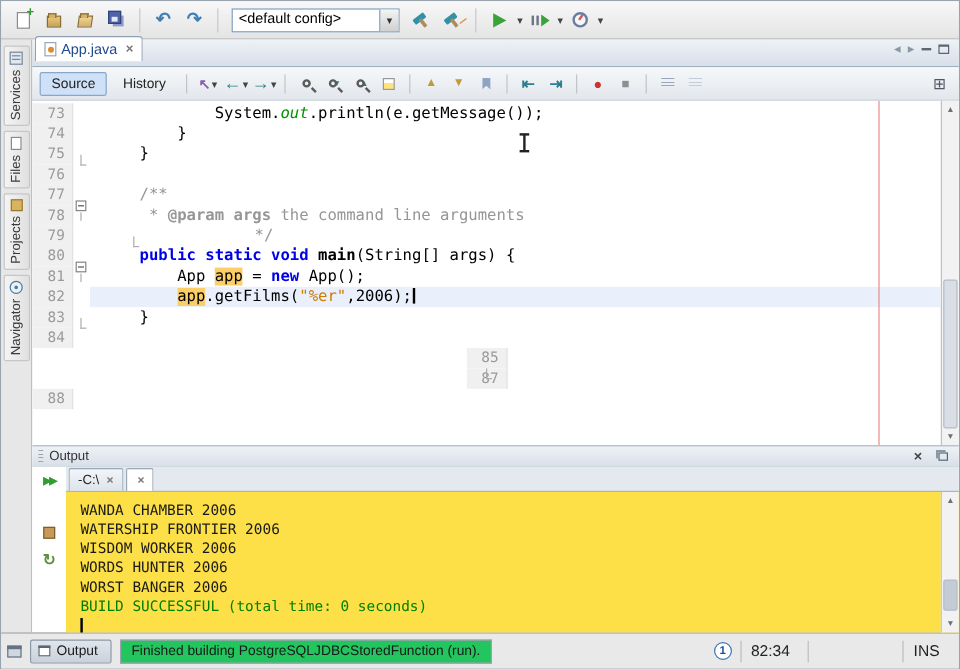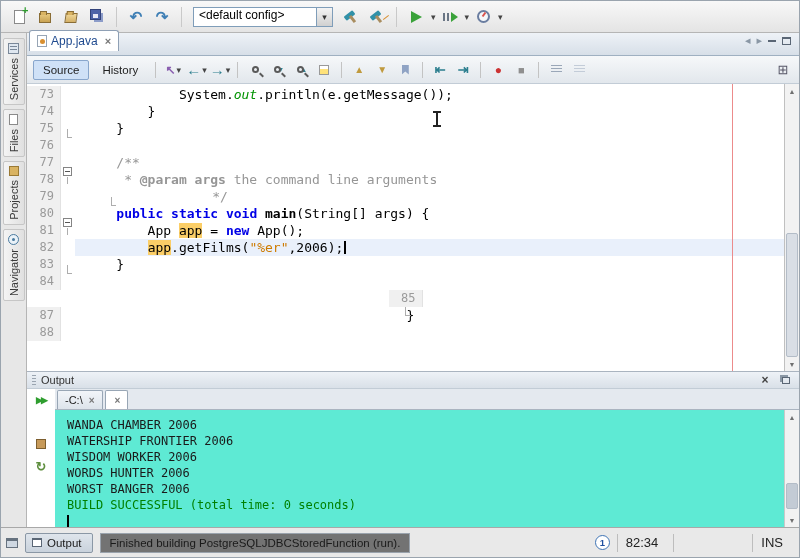--- a/index.html
+++ b/index.html
@@ -125,35 +125,35 @@
   .green-arrows { color:#2f9e2f; font-size:9px; letter-spacing:-2px; font-weight:bold; }
   .ic-stop { width:10px; height:10px; background:#c79a5a; border:1px solid #7d5f2f; }
   .refresh { color:#5f8f3f; font-size:13px; font-weight:bold; }
   .m-stop { margin-top:26px; }
   .m-set { margin-top:4px; }
   .out-right { flex:1; display:flex; flex-direction:column; min-width:0; }
   .out-tabs { flex:none; height:21px; background:#e4e9ef; border-bottom:1px solid #aab4c0; display:flex; align-items:flex-end; padding-left:2px; gap:2px; }
   .otab { display:flex; align-items:center; gap:4px; font-size:11px; color:#222; border:1px solid #98a6b5; border-bottom:none; border-radius:2px 2px 0 0; background:linear-gradient(#f2f5f9,#dde4eb); padding:2px 7px; height:19px; }
   .otab.selected { background:#fff; }
   .otab .tab-close { font-size:10px; margin-left:2px; }
-  .out-content { flex:1; position:relative; background:#5eead4; min-height:0; }
+  .out-content { flex:1; position:relative; background:#fde047; min-height:0; }
   .out-text { position:absolute; left:0; right:15px; top:0; bottom:0; overflow:hidden; padding:7px 0 0 12px; font-family:"DejaVu Sans Mono", monospace; font-size:12px; line-height:16px; color:#1a1a1a; white-space:pre; }
   .out-line { display:block; height:16px; }
   .out-line.green { color:#008000; }
   .out-caret { display:block; width:2px; height:13px; background:#000; margin-top:2px; }
   .out-scroll { position:absolute; right:0; top:0; bottom:0; width:15px; background:#f2f2f2; border-left:1px solid #c9c9c9; display:flex; flex-direction:column; }
 
   
   .statusbar { flex:none; height:30px; background:#e9e9e9; border-top:1px solid #a8a8a8; display:flex; align-items:center; padding:0 8px 0 5px; gap:7px; }
   .ic-dock { width:12px; height:10px; border:1px solid #66727f; background:#cfd8e2; position:relative; }
   .ic-dock::before { content:""; position:absolute; left:-1px; top:-1px; right:-1px; height:3px; background:#66727f; }
   .dock-btn { display:flex; align-items:center; gap:5px; border:1px solid #8a97a5; background:linear-gradient(#dfe5ec,#c9d2dc); border-radius:2px; padding:3px 10px 3px 6px; font-size:11.5px; color:#1a1a1a; }
   .ic-dockwin { width:10px; height:9px; border:1px solid #5a6675; background:#fff; position:relative; }
   .ic-dockwin::before { content:""; position:absolute; left:-1px; right:-1px; top:-1px; height:2px; background:#5a6675; }
-  .sb-msg { border:1px solid #9aa3ad; background:#737373; padding:3px 9px; font-size:11.5px; color:#1a1a1a; white-space:nowrap; }
+  .sb-msg { border:1px solid #9aa3ad; background:#22c55e; padding:3px 9px; font-size:11.5px; color:#1a1a1a; white-space:nowrap; }
   .sb-cell { padding:2px 8px; font-size:13px; color:#222; border-left:1px solid #bdbdbd; height:18px; display:flex; align-items:center; }
   .sb-cell.empty { width:72px; }
   .notif { width:15px; height:15px; border:1.5px solid #3f74b5; border-radius:50%; color:#1f4f9f; font-size:9.5px; font-weight:bold; display:flex; align-items:center; justify-content:center; background:#fff; }
 
   
   .ibeam { position:absolute; left:436px; top:112px; width:2px; height:14px; background:#222; z-index:60; pointer-events:none; }
   .ibeam::before, .ibeam::after { content:""; position:absolute; left:-3px; width:8px; height:2px; background:#222; }
   .ibeam::before { top:-1px; } .ibeam::after { bottom:-1px; }
 </style>
 </head>
@@ -399,21 +399,21 @@
               </span>
               <span class="code"></span>
             </span>
             <span class="ed-row" style="display: flex; flex-direction: column;">
               <span class="ln">85</span>
               <span class="fold">
                 <span class="f-e"></span>
               </span>
               <span class="code"><span class="tk-p">}</span></span>
             </span>
-            <span class="ed-row" style="display: flex;">
+            <span class="ed-row" style="display: flex; flex-direction: column;">
               <span class="ln">87</span>
               <span class="fold"></span>
               <span class="code"></span>
             </span>
             <span class="ed-row" style="display: flex;">
               <span class="ln">88</span>
               <span class="fold"></span>
               <span class="code"></span>
             </span>
             <div class="margin-line"></div>

